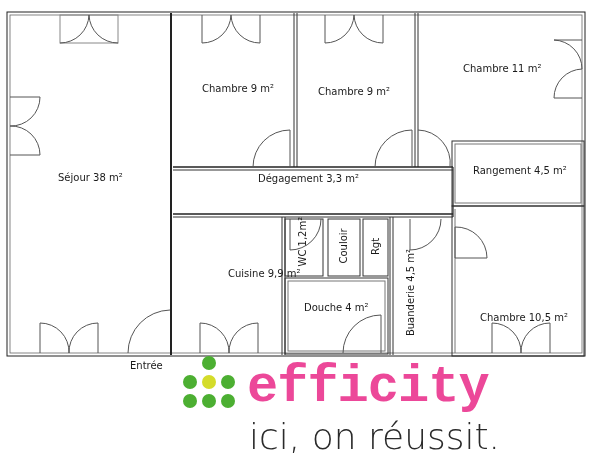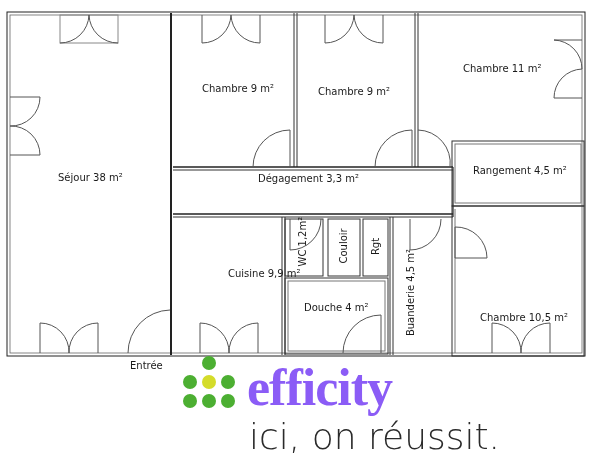--- a/index.html
+++ b/index.html
@@ -1,20 +1,20 @@
 <!DOCTYPE html>
 <html><head>
 <meta charset="utf-8">
 <style>
   html,body{margin:0;padding:0;background:#ffffff;}
   body{width:600px;height:468px;position:relative;overflow:hidden;font-family:"DejaVu Sans","Liberation Sans",sans-serif;}
   #plan{position:absolute;left:0;top:0;width:600px;height:468px;}
   .lbl{position:absolute;font-size:10px;color:#1a1a1a;white-space:nowrap;font-family:"DejaVu Sans",sans-serif;}
   .vlbl{position:absolute;font-size:10px;color:#1a1a1a;white-space:nowrap;transform-origin:center center;transform:rotate(-90deg);}
-  .logo-word{position:absolute;left:247px;top:358px;font-size:52px;font-weight:bold;color:#8b5cf6;letter-spacing:-1px;font-family:Liberation Serif, serif;line-height:60px;}
+  .logo-word{position:absolute;left:247px;top:358px;font-size:52px;font-weight:bold;color:#ec4899;letter-spacing:-1px;font-family:Liberation Mono, monospace;line-height:60px;}
   .tagline{position:absolute;left:249px;top:420px;font-size:36px;color:#2a2a2a;font-family:"DejaVu Sans",sans-serif;font-weight:300;line-height:34px;}
   .dot{position:absolute;border-radius:50%;}
 </style>
 </head>
 <body>
 
 <svg id="plan" viewBox="0 0 600 468" xmlns="http://www.w3.org/2000/svg">
   <g fill="none" stroke="#333" stroke-width="1">
 
     <rect x="7" y="12" width="578" height="344" stroke="#222" stroke-width="1"></rect>

